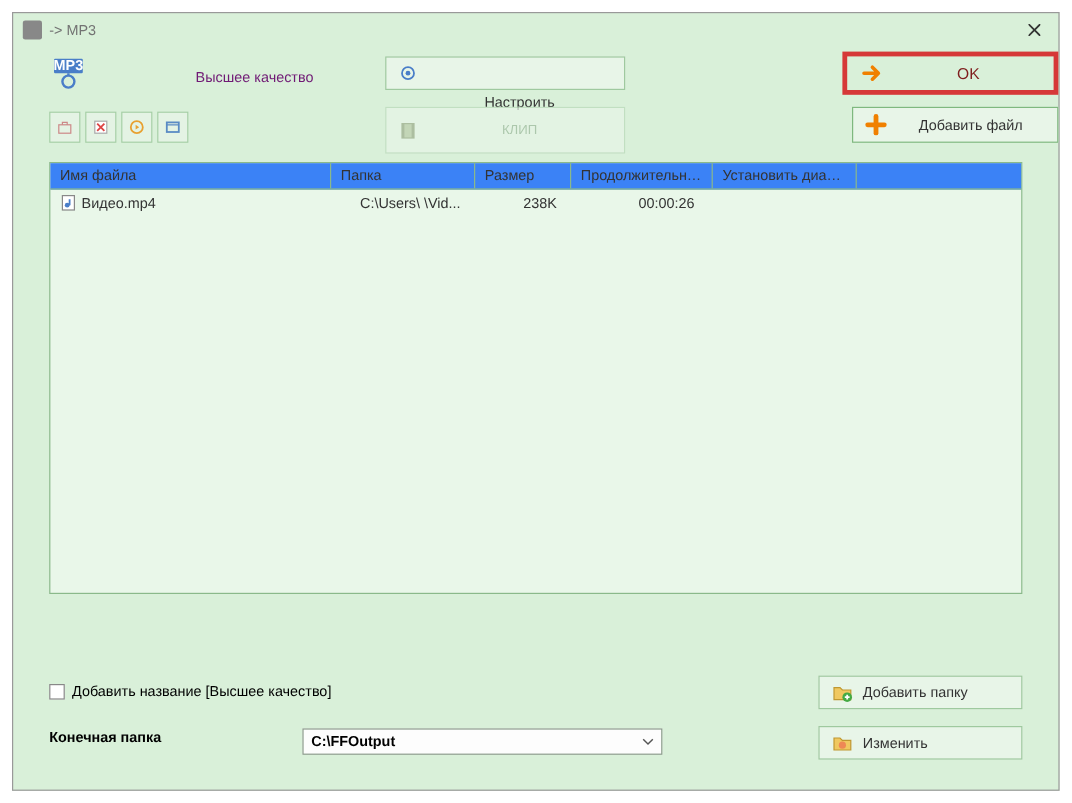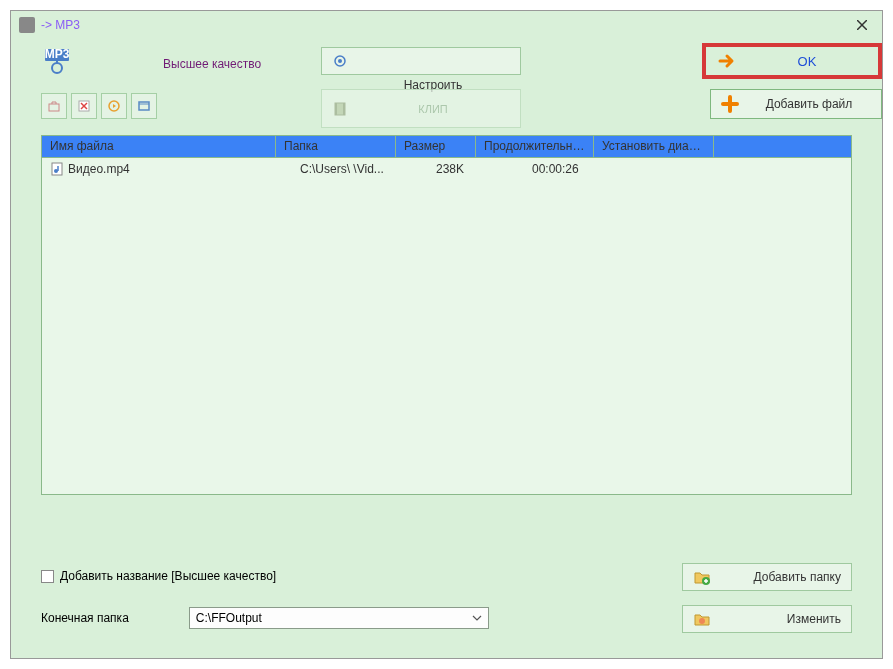--- a/index.html
+++ b/index.html
@@ -1,31 +1,31 @@
 <!DOCTYPE html>
 <html><head>
 <meta charset="utf-8">
 <style>
 * { box-sizing: border-box; margin: 0; padding: 0; font-family: 'Segoe UI', Tahoma, sans-serif; font-size: 12px; }
 body { background: #fff; padding: 10px; }
 .window { width: 873px; height: 649px; background: #d9f0d9; border: 1px solid #999; position: relative; }
 .titlebar { height: 28px; display: flex; align-items: center; padding: 0 8px; }
 .titlebar-icon { width: 16px; height: 16px; margin-right: 6px; background: #888; border-radius: 2px; }
-.titlebar-text { flex: 1; font-size: 12px; color: #8b5cf6; }
+.titlebar-text { flex: 1; font-size: 12px; color: #737373; }
 .close-btn { width: 24px; height: 24px; display: flex; align-items: center; justify-content: center; cursor: pointer; }
 .close-btn svg { width: 10px; height: 10px; }
 .top-area { padding: 6px 30px 0 46px; height: 90px; position: relative; }
 .mp3-icon { position: absolute; left: 32px; top: 8px; width: 28px; height: 28px; }
 .quality-label { position: absolute; left: 152px; top: 18px; font-size: 12px; color: #701a75; }
 .configure-btn { position: absolute; left: 310px; top: 8px; width: 200px; height: 28px; background: #e8f5e8; border: 1px solid #9fc99f; display: flex; align-items: center; padding: 0 10px; cursor: pointer; }
 .configure-btn .icon { width: 16px; height: 16px; margin-right: 8px; }
 .configure-btn .lbl { flex: 1; text-align: center; color: #333; margin-top: 48px; }
 .ok-btn { position: absolute; right: 0px; top: 4px; width: 180px; height: 36px; background: #d9f0d9; border: 4px solid #d63838; display: flex; align-items: center; padding: 0 12px; cursor: pointer; }
 .ok-btn .icon { width: 18px; height: 18px; margin-right: 12px; }
-.ok-btn .lbl { flex: 1; text-align: center; font-size: 13px; color: #1d4ed8; }
+.ok-btn .lbl { flex: 1; text-align: center; font-size: 13px; color: #7f1d1d; }
 .toolbar-row { position: absolute; left: 30px; top: 54px; display: flex; gap: 4px; }
 .tool-btn { width: 26px; height: 26px; border: 1px solid #a5cfa5; background: #e4f3e4; display: flex; align-items: center; justify-content: center; cursor: pointer; }
 .clip-btn { position: absolute; left: 310px; top: 50px; width: 200px; height: 39px; background: #e8f5e8; border: 1px solid #b7d8b7; display: flex; align-items: center; padding: 0 10px; opacity: 0.7; }
 .clip-btn .icon { width: 16px; height: 16px; margin-right: 8px; }
 .clip-btn .lbl { flex: 1; text-align: center; color: #9ab79a; font-size: 11px; }
 .addfile-btn { position: absolute; right: 0px; top: 50px; width: 172px; height: 30px; background: #e8f5e8; border: 1px solid #7fb87f; display: flex; align-items: center; padding: 0 10px; cursor: pointer; }
 .addfile-btn .icon { width: 18px; height: 18px; margin-right: 8px; }
 .addfile-btn .lbl { flex: 1; text-align: center; color: #333; }
 .table-area { margin: 6px 30px 0 30px; border: 1px solid #8ab98a; background: #e9f7e9; height: 360px; }
 .table-header { display: flex; background: #3b82f6; border-bottom: 1px solid #8ab98a; height: 22px; }
@@ -35,23 +35,23 @@
 .td { padding: 3px 8px; font-size: 12px; color: #333; overflow: hidden; white-space: nowrap; }
 .td:nth-child(1){width:234px; display:flex; align-items:center; gap:4px}.td:nth-child(2){width:120px}.td:nth-child(3){width:80px}.td:nth-child(4){width:118px}.td:nth-child(5){width:120px}.td:nth-child(6){flex:1}
 .file-icon { width: 14px; height: 14px; flex-shrink: 0; }
 .bottom-area { position: absolute; left: 30px; right: 30px; bottom: 14px; height: 75px; }
 .checkbox-row { display: flex; align-items: center; gap: 6px; position: absolute; left: 0; top: 0; }
 .checkbox { width: 13px; height: 13px; border: 1px solid #888; background: #fff; }
 .addfolder-btn, .change-btn { position: absolute; right: 0; width: 170px; height: 28px; background: #e8f5e8; border: 1px solid #9fc99f; display: flex; align-items: center; padding: 0 10px; cursor: pointer; }
 .addfolder-btn { top: -6px; }
 .change-btn { top: 36px; }
 .addfolder-btn .icon, .change-btn .icon { width: 18px; height: 18px; margin-right: 8px; }
-.addfolder-btn .lbl, .change-btn .lbl { flex: 1; text-align: right; color: #333; }
-.dest-row { position: absolute; left: 0; top: 38px; display: flex; align-items: center; gap: 60px; }
-.dest-combo { width: 300px; height: 22px; border: 1px solid #8a9b8a; background: #fdfdfd; display: flex; align-items: center; padding: 0 6px; cursor: pointer; font-size: 12px; }
+.addfolder-btn .lbl, .change-btn .lbl { flex: 1; text-align: left; color: #333; }
+.dest-row { position: absolute; left: 0; top: 38px; display: flex; gap: 80px; font-weight: bold; }
+.dest-combo { width: 300px; height: 22px; border: 1px solid #8a9b8a; background: #fdfdfd; display: flex; align-items: center; padding: 0 6px; cursor: pointer; font-size: 12px; margin-left: 38px; }
 .dest-combo .arrow { margin-left: auto; }
 </style>
 </head>
 <body>
 
 <div class="window">
   <div class="titlebar">
     <div class="titlebar-icon"></div>
     <div class="titlebar-text"> -&gt;  MP3</div>
     <div class="close-btn">

